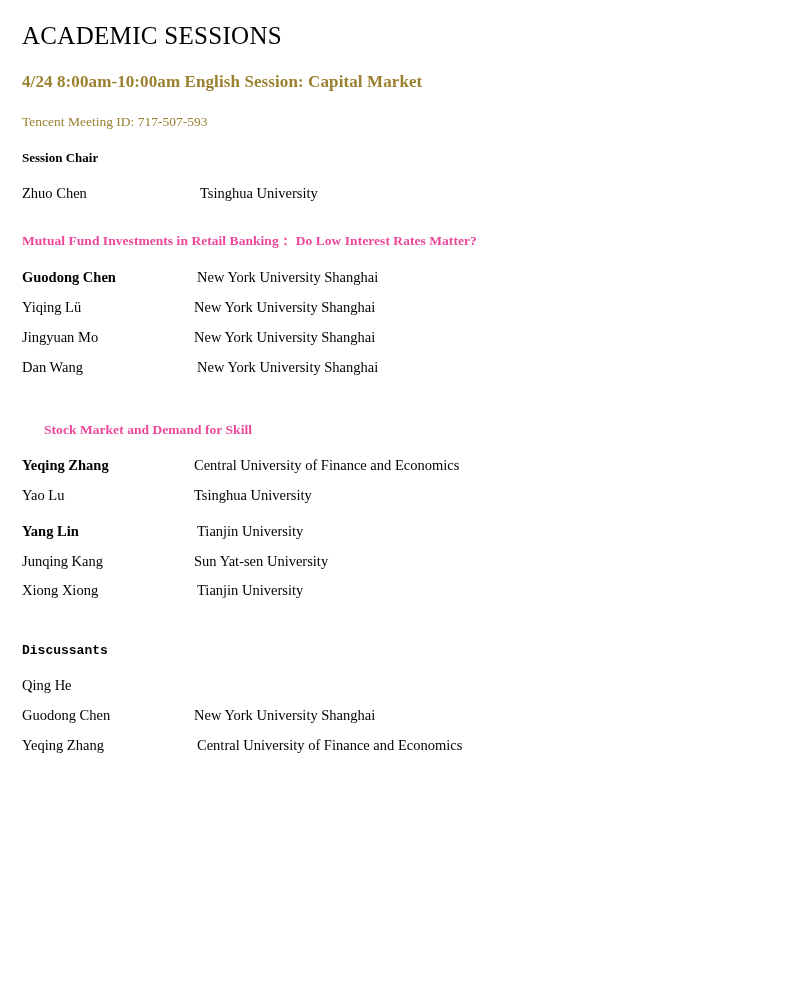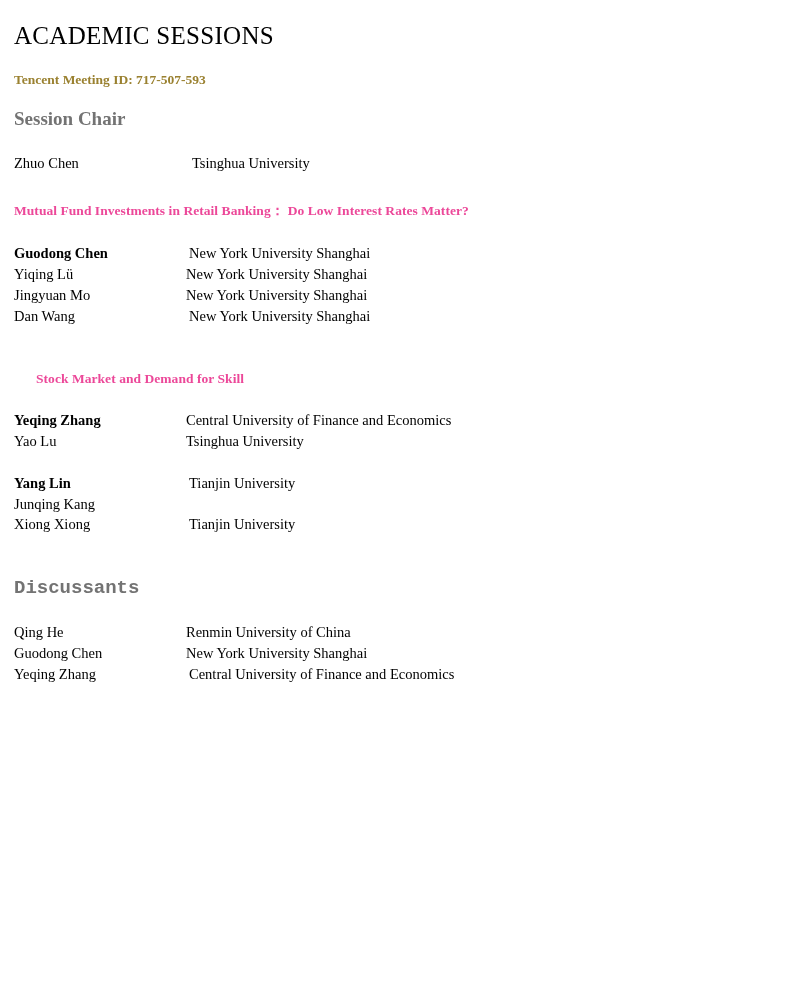--- a/index.html
+++ b/index.html
@@ -12,66 +12,66 @@
     min-height: 1005px;
     font-family: "Liberation Serif", "DejaVu Serif", serif;
     color: #000000;
     -webkit-font-smoothing: antialiased;
   }
   .page {
     position: relative;
     width: 755px;
     min-height: 1005px;
     box-sizing: border-box;
-    padding: 22px 30px 10px 12px;
+    padding: 22px 30px 10px 20px;
   }
   .doc-title {
     font-size: 25px;
     font-weight: normal;
     letter-spacing: 0.3px;
     margin: 0 0 0 0;
     padding: 0 0 0 2px;
     color: #000000;
     font-family: "Liberation Serif", "DejaVu Serif", serif;
   }
   .session-heading {
     margin: 22px 0 0 2px;
     font-size: 17px;
     font-weight: bold;
     color: #9a8130;
     letter-spacing: 0.1px;
   }
   .meeting-id {
     margin: 22px 0 0 2px;
     font-size: 13.5px;
-    font-weight: bold;
+    font-weight: normal;
     color: #9a8130;
   }
   .subhead {
     margin: 20px 0 0 2px;
-    font-size: 19px;
+    font-size: 13px;
     font-weight: bold;
-    color: #737373;
+    color: #000000;
   }
   .paper-title {
     margin: 30px 0 0 2px;
     font-size: 13.5px;
     font-weight: bold;
     color: #ec4899;
     letter-spacing: 0.05px;
   }
   .person-row {
     display: flex;
     align-items: baseline;
-    margin-top: 5px;
+    margin-top: 14px;
     font-size: 14.5px;
     line-height: 1.1;
   }
   .person-row.first-row {
-    margin-top: 26px;
+    margin-top: 20px;
     align-items: center;
   }
   .person-name {
     width: 172px;
     flex: 0 0 172px;
     padding-left: 2px;
     box-sizing: border-box;
   }
   .person-name.bold {
     font-weight: bold;
@@ -83,20 +83,21 @@
   .indent-2 { padding-left: 5px; }
   .indent-3 { padding-left: 8px; }
 </style>
 </head>
 <body>
 
 <div class="page">
 
   <h1 class="doc-title">ACADEMIC SESSIONS</h1>
 
+  <div class="session-heading">4/24 8:00am-10:00am English Session: Capital Market</div>
 
   <div class="meeting-id">Tencent Meeting ID: 717-507-593</div>
 
   <div class="subhead">Session Chair</div>
 
   <div class="person-row first-row">
     <span class="person-name">Zhuo Chen</span>
     <span class="person-affil indent-3">Tsinghua University</span>
   </div>
 
@@ -127,30 +128,30 @@
     <span class="person-name">Yao Lu</span>
     <span class="person-affil indent-1">Tsinghua University</span>
   </div>
 
   <div class="person-row first-row">
     <span class="person-name bold">Yang Lin</span>
     <span class="person-affil indent-2">Tianjin University</span>
   </div>
   <div class="person-row">
     <span class="person-name">Junqing Kang</span>
+    <span class="person-affil indent-1">Sun Yat-sen University</span>
   </div>
   <div class="person-row">
     <span class="person-name">Xiong Xiong</span>
     <span class="person-affil indent-2">Tianjin University</span>
   </div>
 
   <div class="subhead" style="margin-top:44px;font-family:Liberation Mono, monospace;">Discussants</div>
   <div class="person-row first-row">
     <span class="person-name">Qing He</span>
-    <span class="person-affil indent-1">Renmin University of China</span>
   </div>
   <div class="person-row">
     <span class="person-name">Guodong Chen</span>
     <span class="person-affil indent-1">New York University Shanghai</span>
   </div>
   <div class="person-row">
     <span class="person-name">Yeqing Zhang</span>
     <span class="person-affil indent-2">Central University of Finance and Economics</span>
   </div>
 

